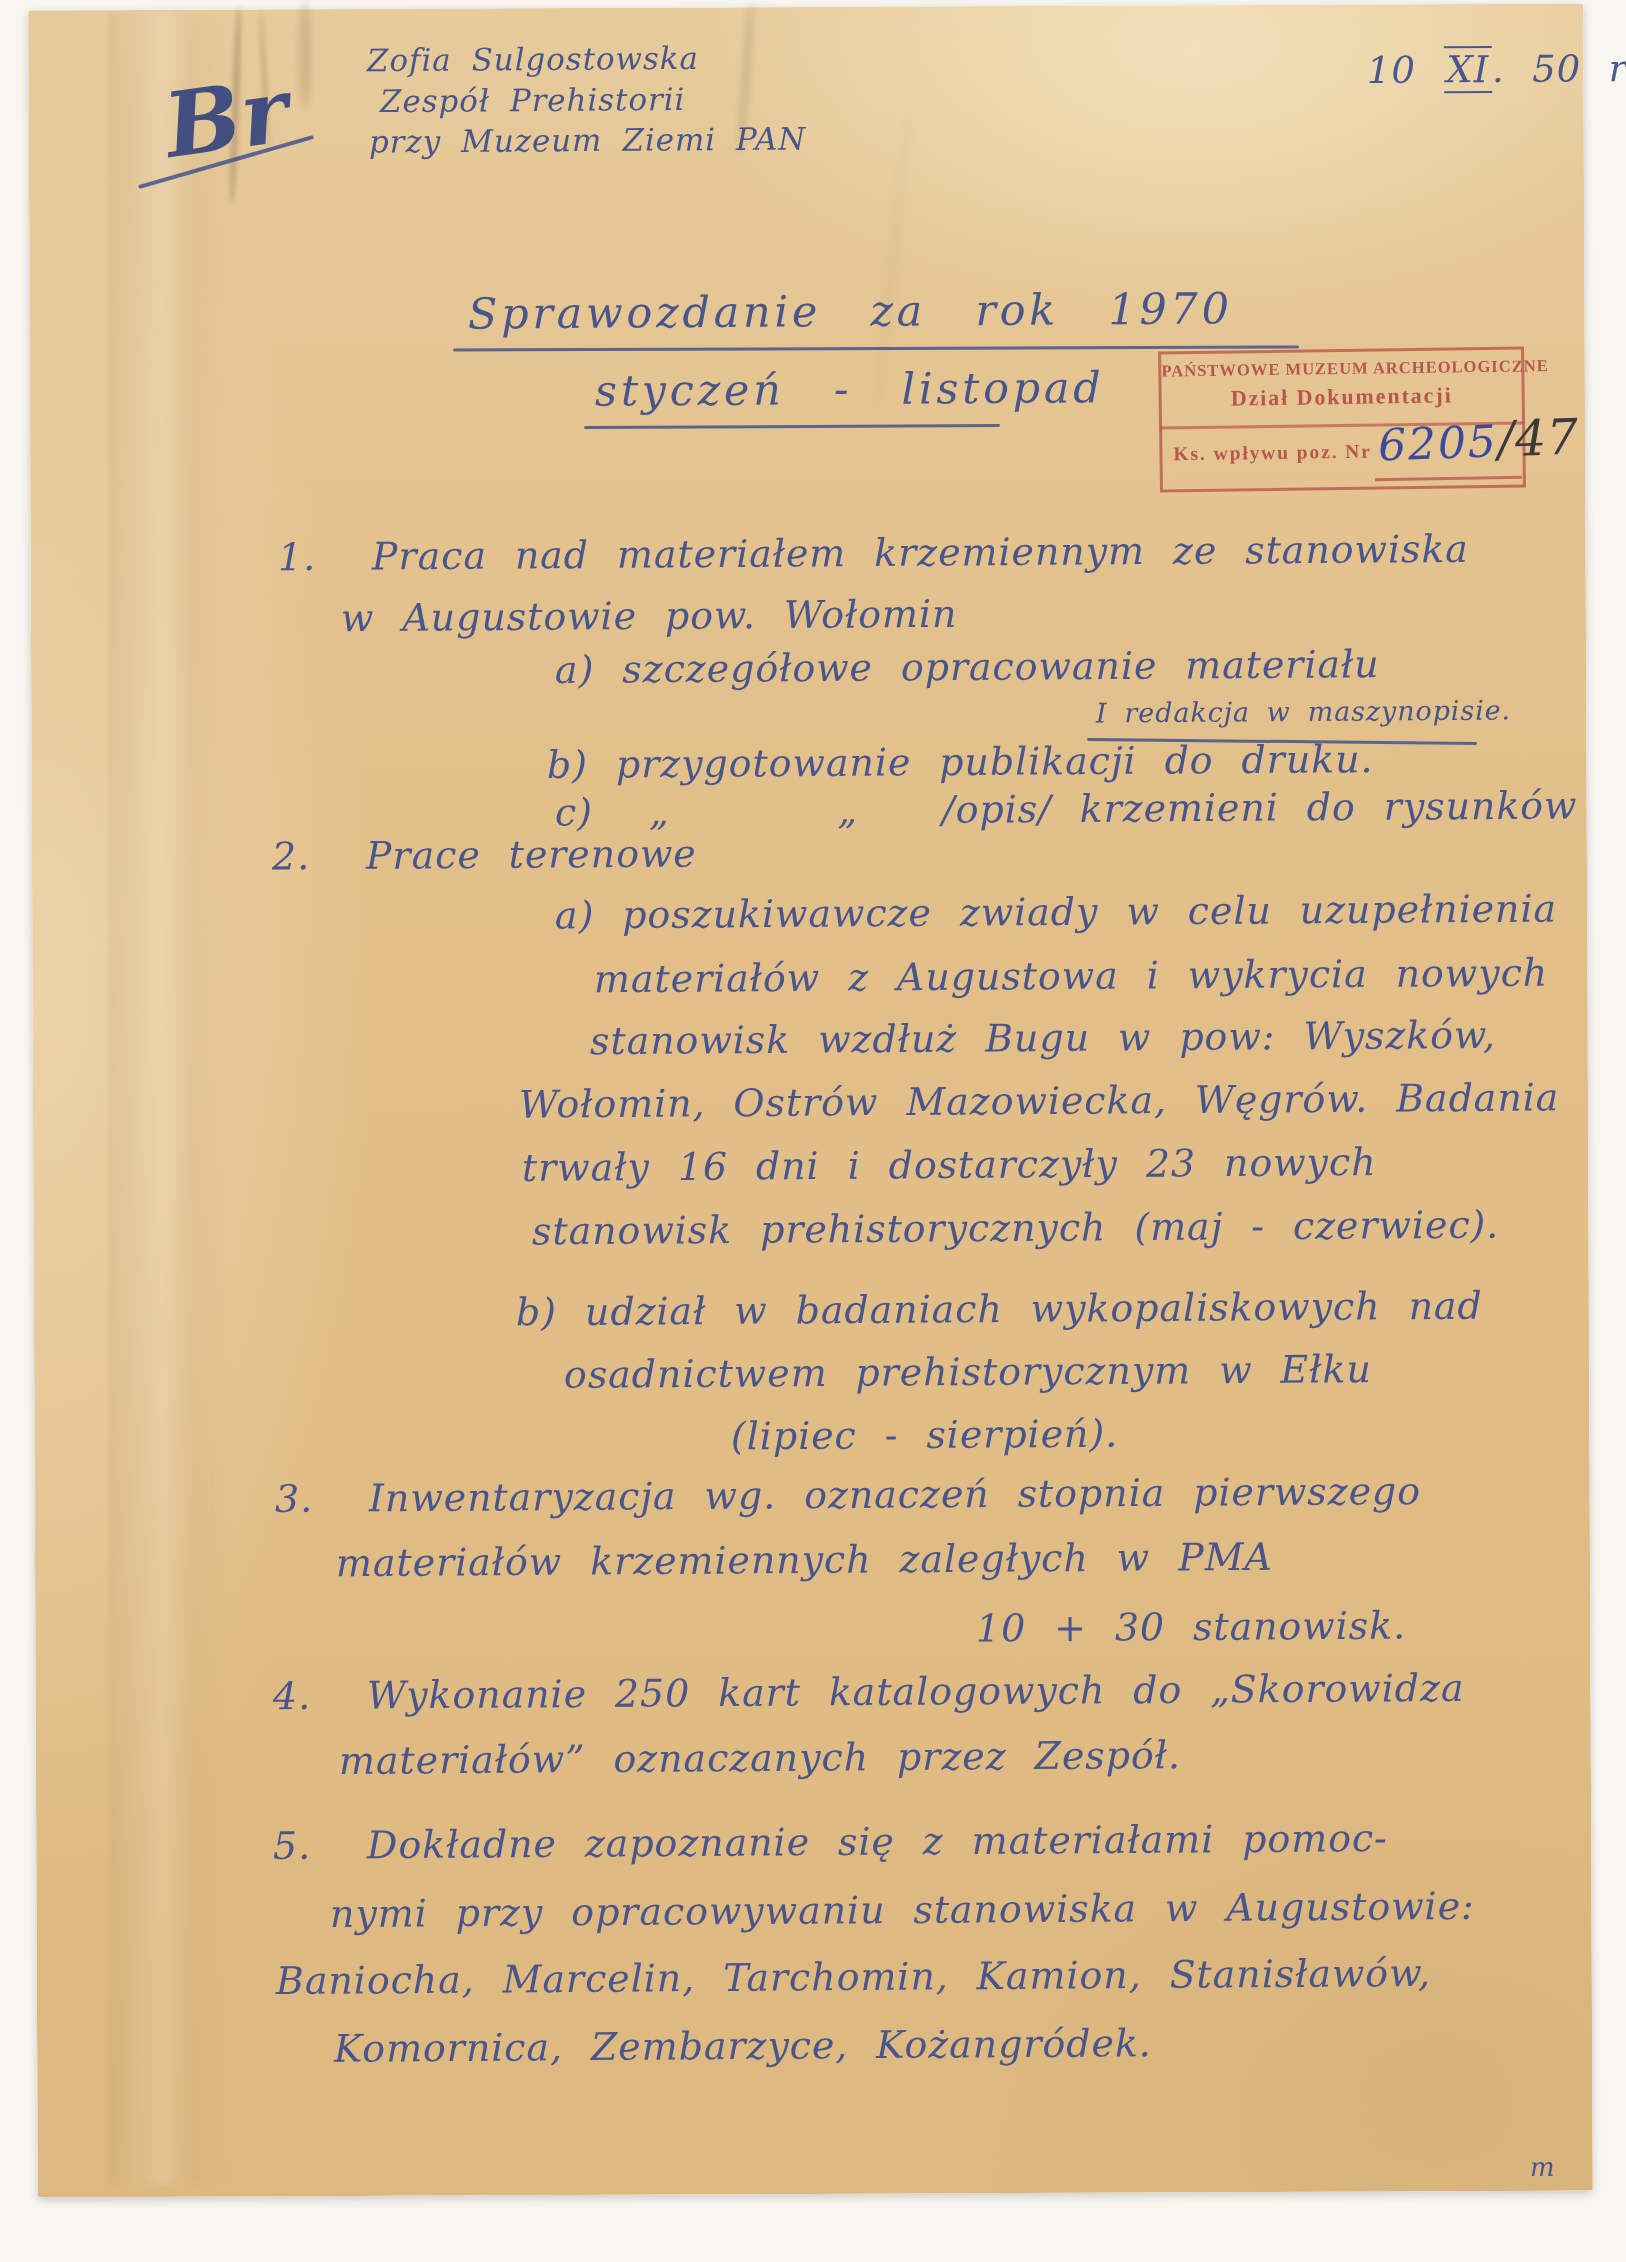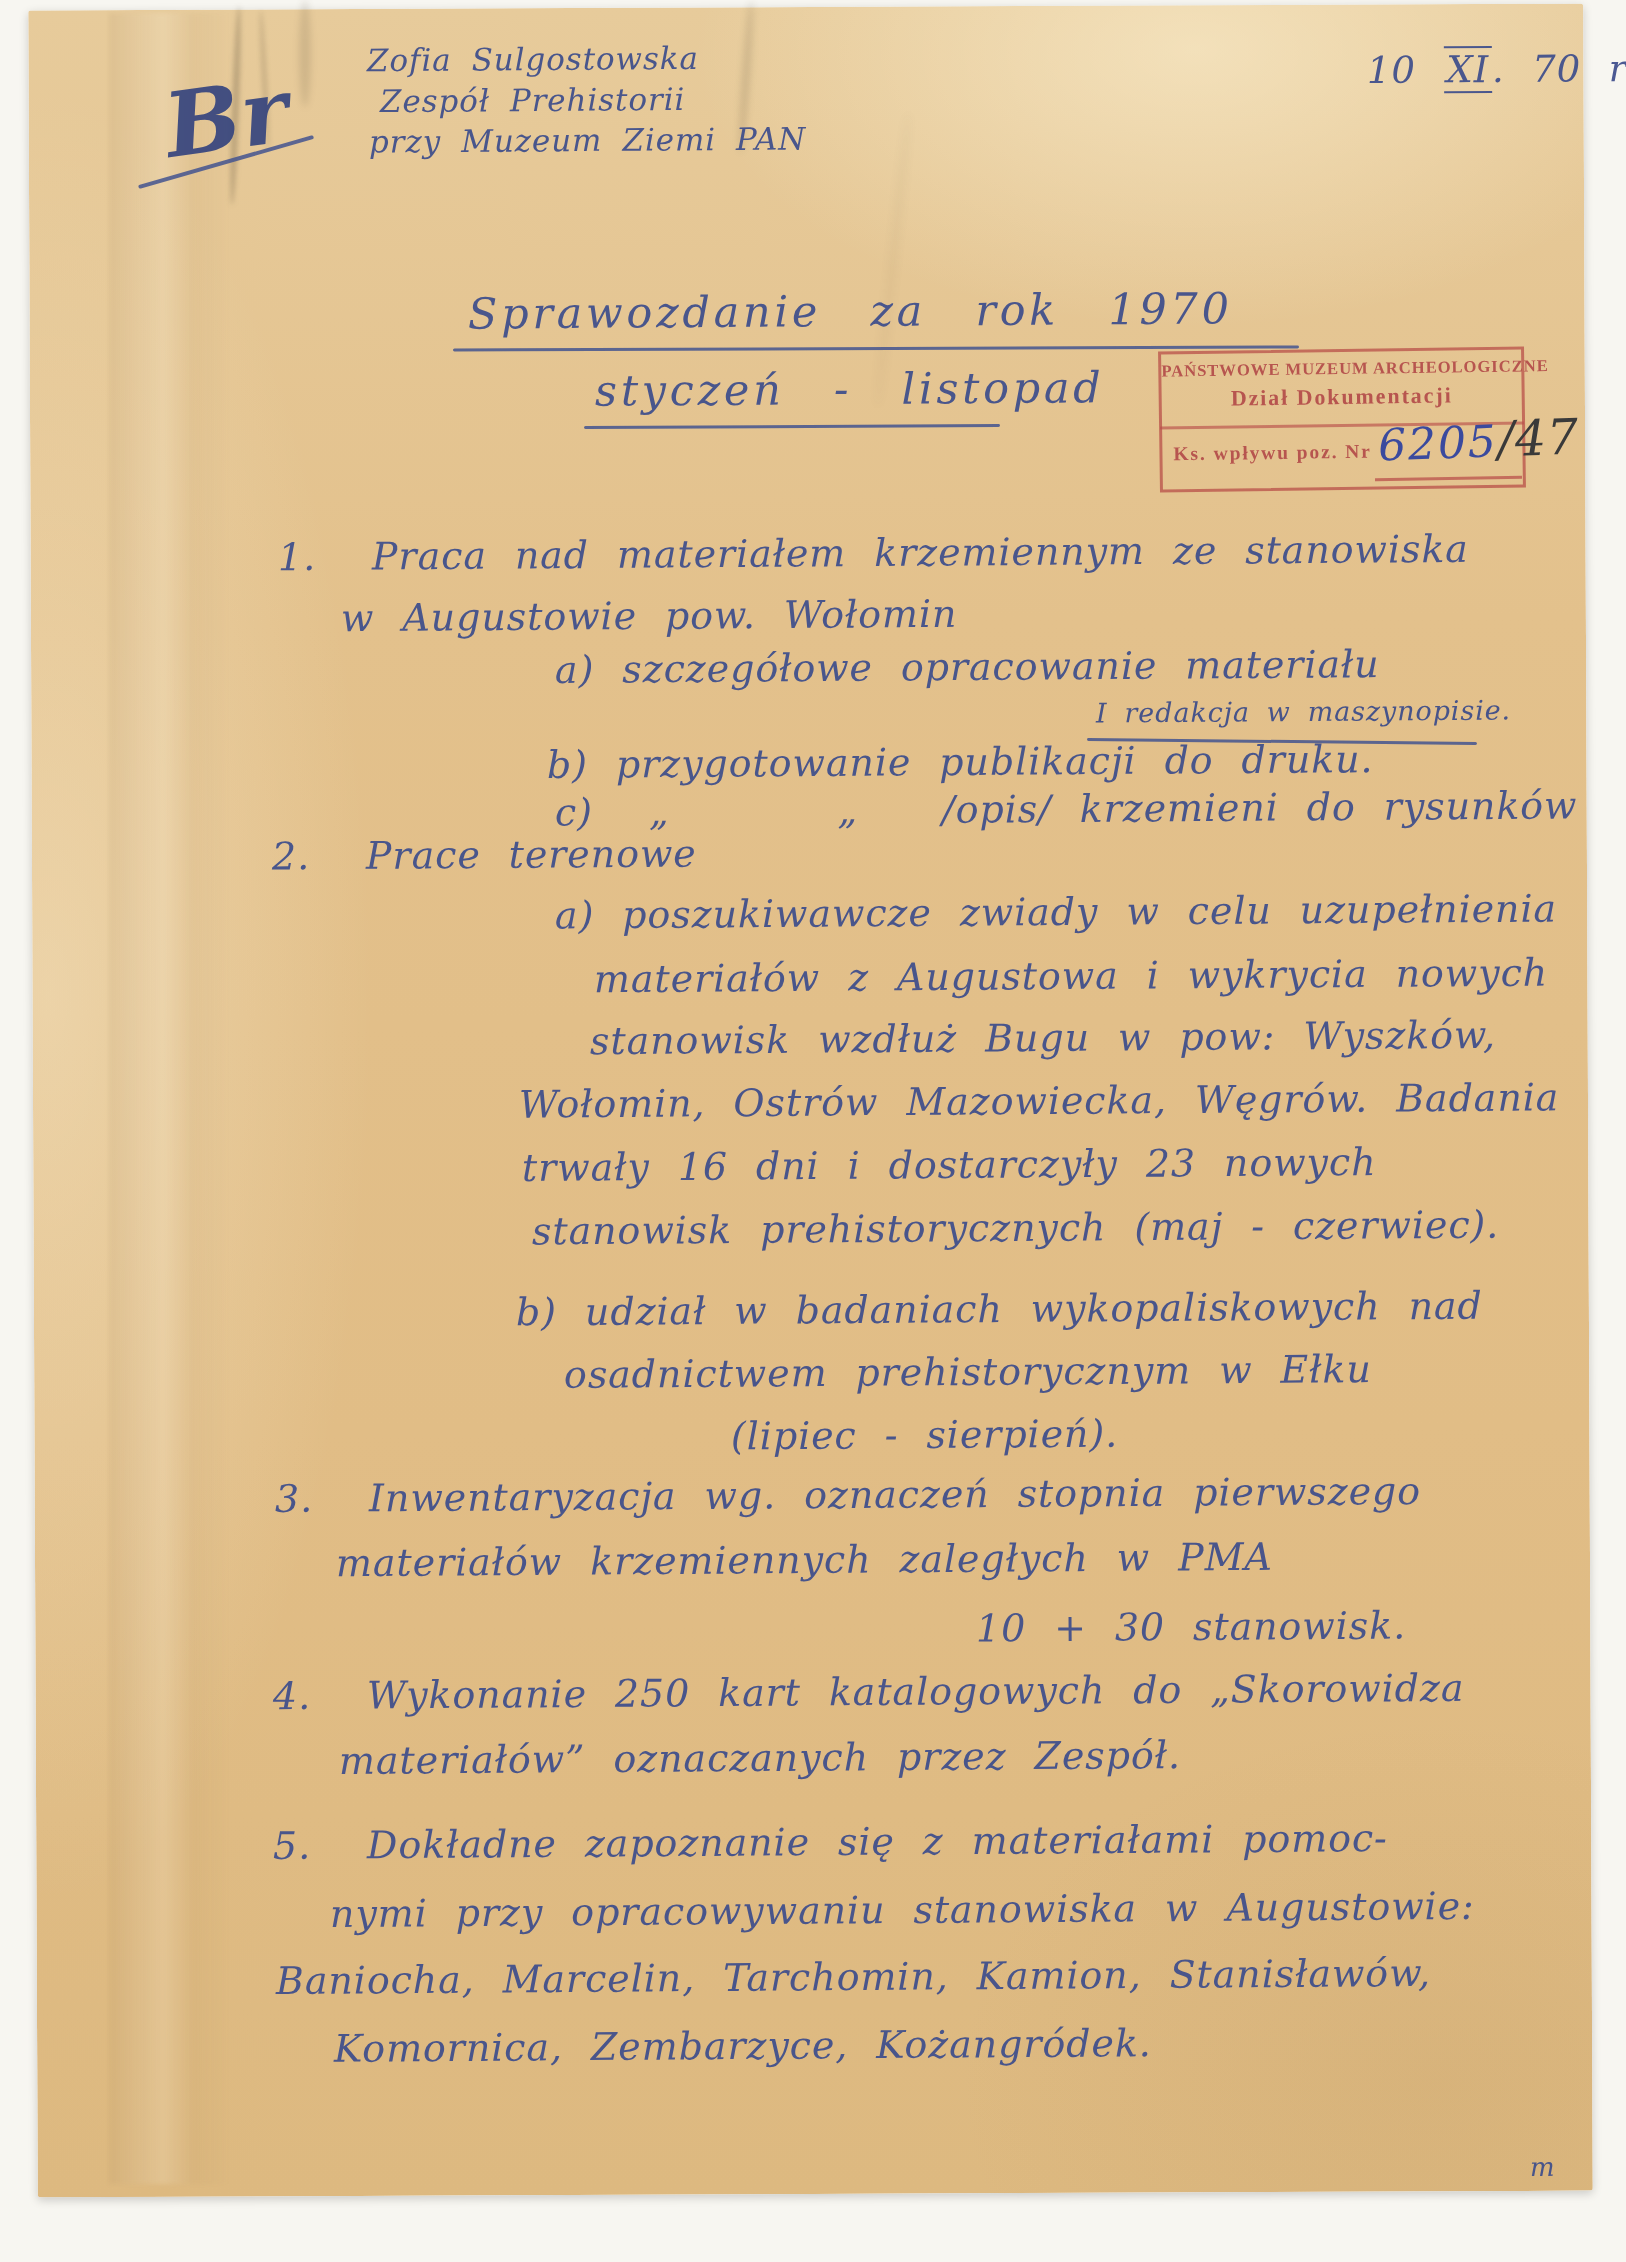--- a/index.html
+++ b/index.html
@@ -66,21 +66,21 @@
   <div class="streak s4"></div>
   <div class="streak s5"></div>
 
   <div class="hw mono" style="left:165px;top:65px">Br</div>
   <div class="uline" style="left:135px;top:160px;width:182px;transform:rotate(-16deg);height:3.7px"></div>
 
   <div class="hw hdr" style="left:367px;top:41px">Zofia Sulgostowska</div>
   <div class="hw hdr" style="left:380px;top:82px">Zespół Prehistorii</div>
   <div class="hw hdr" style="left:369px;top:122px">przy Muzeum Ziemi PAN</div>
 
-  <div class="hw datefs" style="left:1367px;top:48px"><span>10 </span><span class="month">XI</span><span>. 70 r</span></div>
+  <div class="hw datefs" style="left:1367px;top:48px"><span>10 </span><span class="month">XI</span><span>. 50 r</span></div>
 
   <div class="hw title" style="left:468px;top:286px">Sprawozdanie za rok 1970</div>
   <div class="uline" style="left:453px;top:347px;width:846px;transform:rotate(-0.2deg)"></div>
   <div class="hw title" style="left:595px;top:364px">styczeń - listopad</div>
   <div class="uline" style="left:584px;top:425px;width:416px;transform:rotate(-0.3deg)"></div>
 
   <div class="stamp">
     <div class="row1">PAŃSTWOWE MUZEUM ARCHEOLOGICZNE</div>
     <div class="row2">Dział Dokumentacji</div>
     <div class="div"></div>

